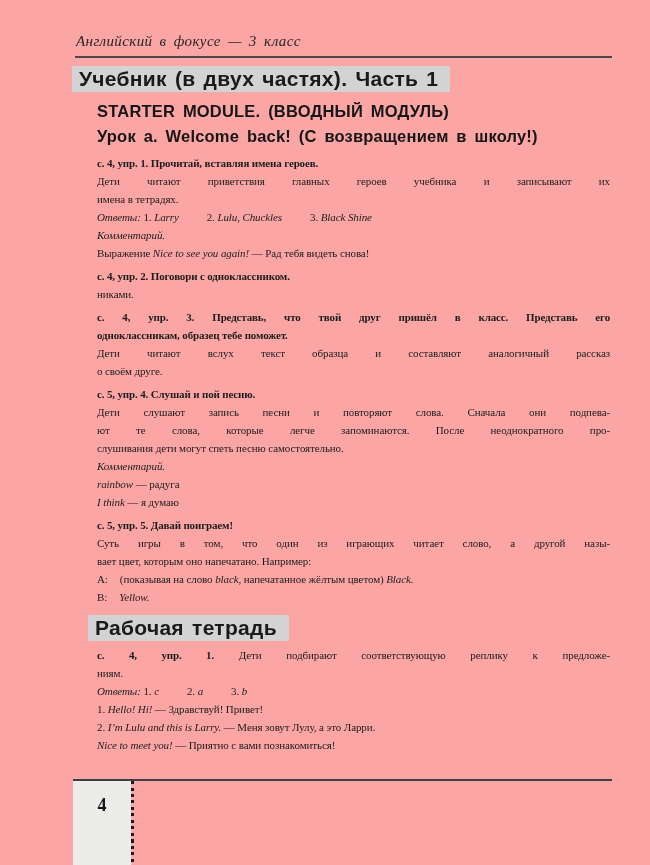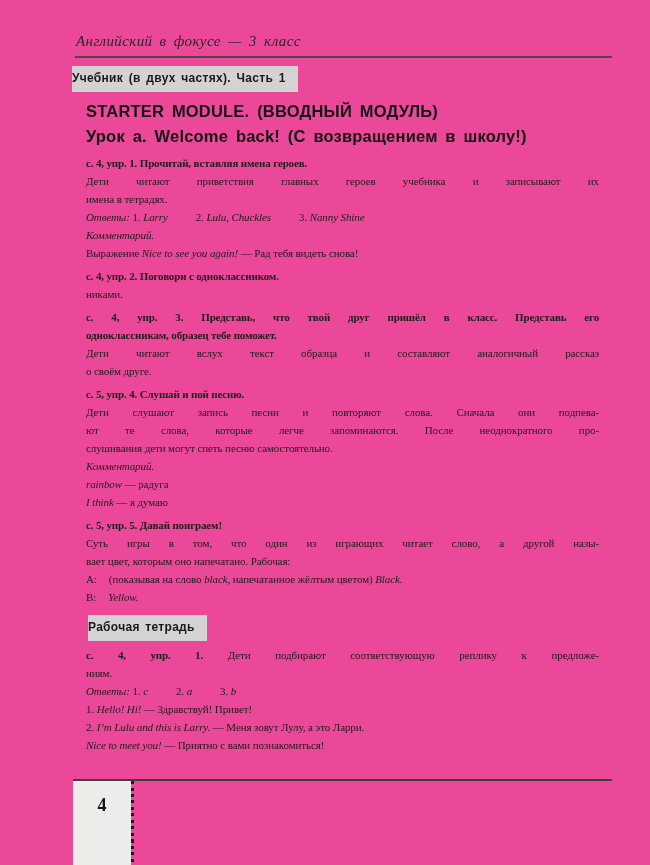--- a/index.html
+++ b/index.html
@@ -1,29 +1,29 @@
 <!DOCTYPE html>
 <html><head>
 <meta charset="utf-8">
 <style>
   html,body{margin:0;padding:0;}
   body{width:650px;height:865px;background:#f6f6f4;font-family:"Liberation Serif","DejaVu Serif",serif;}
-  .page{position:relative;width:650px;height:865px;background:#ec4899;color:#1d1d1d;overflow:hidden;}
+  .page{position:relative;width:650px;height:865px;background:#fca5a5;color:#1d1d1d;overflow:hidden;}
 
   .running-head{position:absolute;left:76px;top:33px;font-style:italic;font-size:15px;
     letter-spacing:0.4px;word-spacing:3px;color:#262626;}
   .head-rule{position:absolute;left:75px;top:56px;width:537px;height:2px;background:#4a4a4a;}
 
   .content{position:absolute;left:72px;top:66px;width:540px;}
   .bar{display:inline-block;background:#d3d3d3;font-family:"Liberation Sans","DejaVu Sans",sans-serif;
-    font-weight:bold;font-size:12px;line-height:19px;padding:3px 12px 4px 0;color:#1a1a1a;
+    font-weight:bold;font-size:21px;line-height:19px;padding:3px 12px 4px 7px;color:#1a1a1a;
     letter-spacing:0.3px;word-spacing:2px;}
   .bar-wb{margin-top:9px;margin-left:16px;}
 
-  .block{margin-left:14px;width:513px;}
+  .block{margin-left:25px;width:513px;}
   .block-sans{margin-top:7px;font-family:"Liberation Sans","DejaVu Sans",sans-serif;font-weight:bold;
     font-size:16.5px;line-height:25px;word-spacing:3px;letter-spacing:0.2px;color:#161616;}
   .block-serif{margin-top:5px;font-size:11px;line-height:18px;letter-spacing:-0.1px;}
   .line{min-height:18px;}
   .block-sans .line{min-height:25px;}
   .jl{text-align:justify;text-align-last:justify;-moz-text-align-last:justify;}
 
   .seg-r{}
   .seg-b{font-weight:bold;letter-spacing:-0.15px;}
   .seg-i{font-style:italic;}
@@ -47,21 +47,21 @@
     <div class="bar">Учебник (в двух частях). Часть 1</div>
     <div id="main-blocks">
         <div class="block block-sans">
           <div class="line"><span class="seg-r">STARTER MODULE. (ВВОДНЫЙ МОДУЛЬ)</span></div>
           <div class="line"><span class="seg-r">Урок a. Welcome back! (С возвращением в школу!)</span></div>
         </div>
         <div class="block block-serif">
           <div class="line"><span class="seg-b">с. 4, упр. 1. Прочитай, вставляя имена героев.</span></div>
           <div class="line jl"><span class="seg-r">Дети читают приветствия главных героев учебника и записывают их</span></div>
           <div class="line"><span class="seg-r">имена в тетрадях.</span></div>
-          <div class="line"><span class="seg-i">Ответы:</span><span class="seg-r"> 1. </span><span class="seg-i">Larry</span><span class="seg-t"></span><span class="seg-r">2. </span><span class="seg-i">Lulu, Chuckles</span><span class="seg-t"></span><span class="seg-r">3. </span><span class="seg-i">Nanny Shine</span></div>
+          <div class="line"><span class="seg-i">Ответы:</span><span class="seg-r"> 1. </span><span class="seg-i">Larry</span><span class="seg-t"></span><span class="seg-r">2. </span><span class="seg-i">Lulu, Chuckles</span><span class="seg-t"></span><span class="seg-r">3. </span><span class="seg-i">Black Shine</span></div>
           <div class="line"><span class="seg-i">Комментарий.</span></div>
           <div class="line"><span class="seg-r">Выражение </span><span class="seg-i">Nice to see you again!</span><span class="seg-r"> — Рад тебя видеть снова!</span></div>
         </div>
         <div class="block block-serif">
           <div class="line"><span class="seg-b">с. 4, упр. 2. Поговори с одноклассником.</span></div>
           <div class="line"><span class="seg-r">никами.</span></div>
         </div>
         <div class="block block-serif">
           <div class="line jl"><span class="seg-b">с. 4, упр. 3. Представь, что твой друг пришёл в класс. Представь его</span></div>
           <div class="line"><span class="seg-b">одноклассникам, образец тебе поможет.</span></div>
@@ -73,21 +73,21 @@
           <div class="line jl"><span class="seg-r">Дети слушают запись песни и повторяют слова. Сначала они подпева-</span></div>
           <div class="line jl"><span class="seg-r">ют те слова, которые легче запоминаются. После неоднократного про-</span></div>
           <div class="line"><span class="seg-r">слушивания дети могут спеть песню самостоятельно.</span></div>
           <div class="line"><span class="seg-i">Комментарий.</span></div>
           <div class="line"><span class="seg-i">rainbow</span><span class="seg-r"> — радуга</span></div>
           <div class="line"><span class="seg-i">I think</span><span class="seg-r"> — я думаю</span></div>
         </div>
         <div class="block block-serif">
           <div class="line"><span class="seg-b">с. 5, упр. 5. Давай поиграем!</span></div>
           <div class="line jl"><span class="seg-r">Суть игры в том, что один из играющих читает слово, а другой назы-</span></div>
-          <div class="line"><span class="seg-r">вает цвет, которым оно напечатано. Рабочая:</span></div>
+          <div class="line"><span class="seg-r">вает цвет, которым оно напечатано. Например:</span></div>
           <div class="line"><span class="seg-r">A:</span><span class="seg-t2"></span><span class="seg-r">(показывая на слово </span><span class="seg-i">black</span><span class="seg-r">, напечатанное жёлтым цветом) </span><span class="seg-i">Black.</span></div>
           <div class="line"><span class="seg-r">B:</span><span class="seg-t2"></span><span class="seg-i">Yellow.</span></div>
         </div>
       </div>
     <div class="bar bar-wb">Рабочая тетрадь</div>
     <div id="workbook-blocks">
         <div class="block block-serif">
           <div class="line jl"><span class="seg-b">с. 4, упр. 1.</span><span class="seg-r"> Дети подбирают соответствующую реплику к предложе-</span></div>
           <div class="line"><span class="seg-r">ниям.</span></div>
           <div class="line"><span class="seg-i">Ответы:</span><span class="seg-r"> 1. </span><span class="seg-i">c</span><span class="seg-t"></span><span class="seg-r">2. </span><span class="seg-i">a</span><span class="seg-t"></span><span class="seg-r">3. </span><span class="seg-i">b</span></div>

